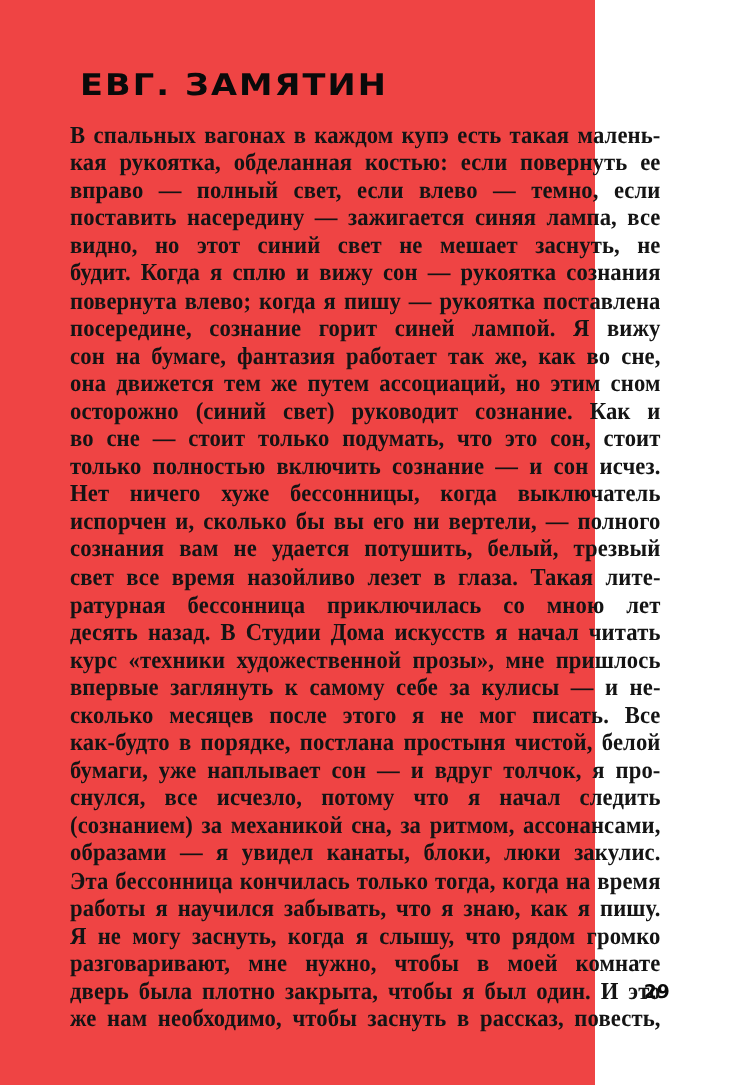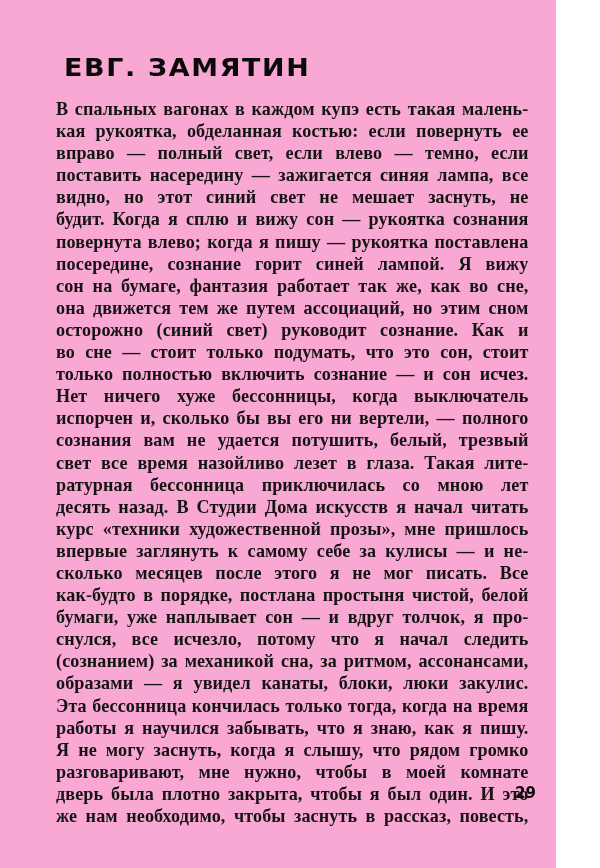--- a/index.html
+++ b/index.html
@@ -10,23 +10,23 @@
   body {
     width: 600px;
     height: 868px;
     position: relative;
     overflow: hidden;
     color: #111111;
   }
   .page {
     position: absolute;
     left: 0; top: 0;
-    width: 556px;
+    width: 476px;
     height: 868px;
-    background: #f9a8d4;
+    background: #ef4444;
   }
   .author {
     position: absolute;
     left: 64px;
     top: 54px;
     font-family: "DejaVu Sans", sans-serif;
     font-weight: bold;
     font-size: 24px;
     letter-spacing: 1.5px;
     color: #0a0a0a;

